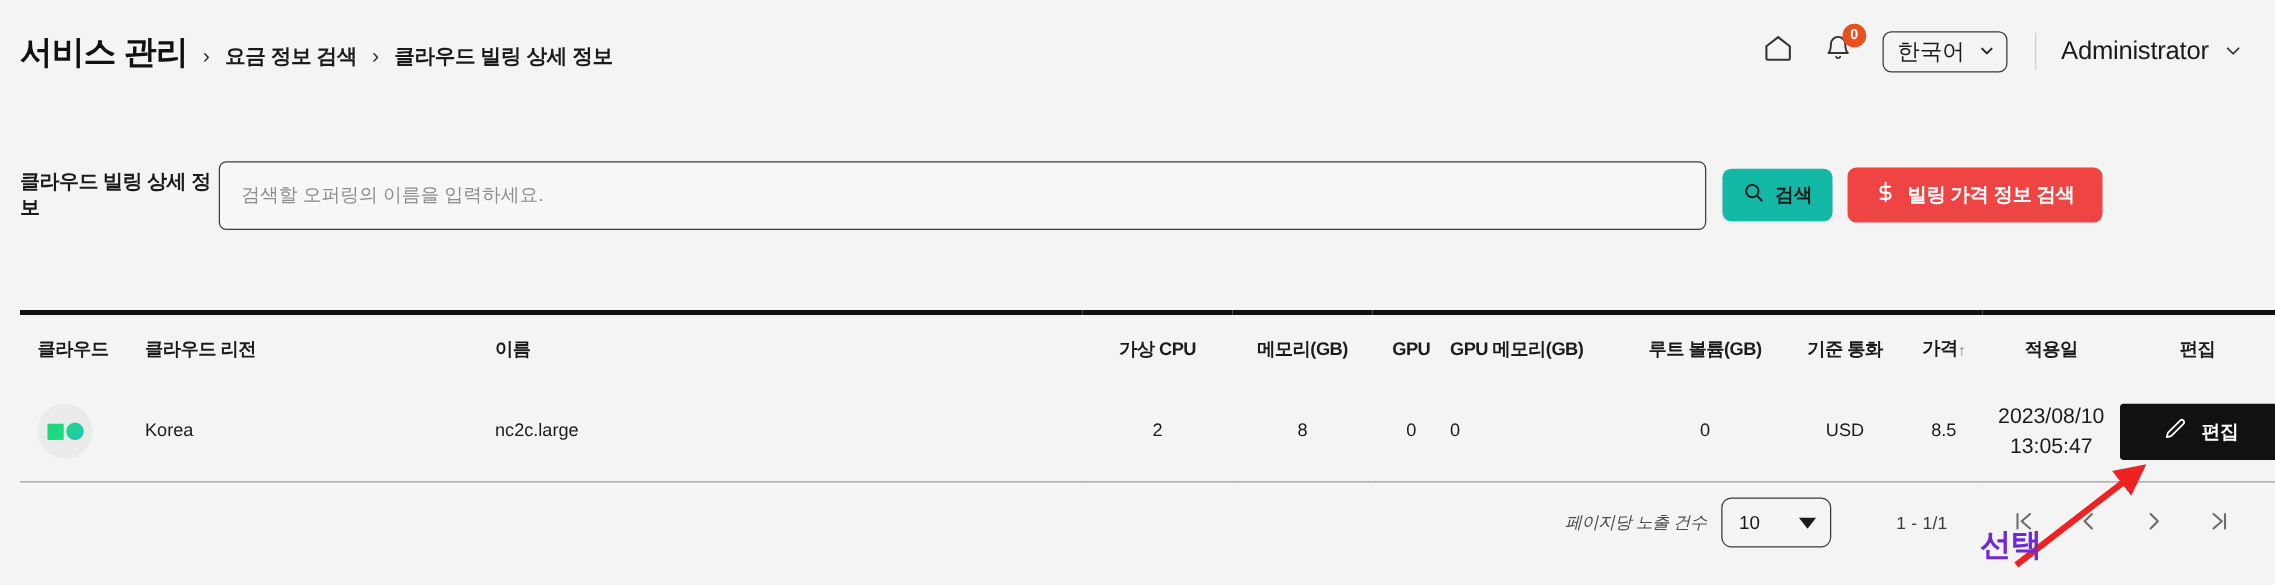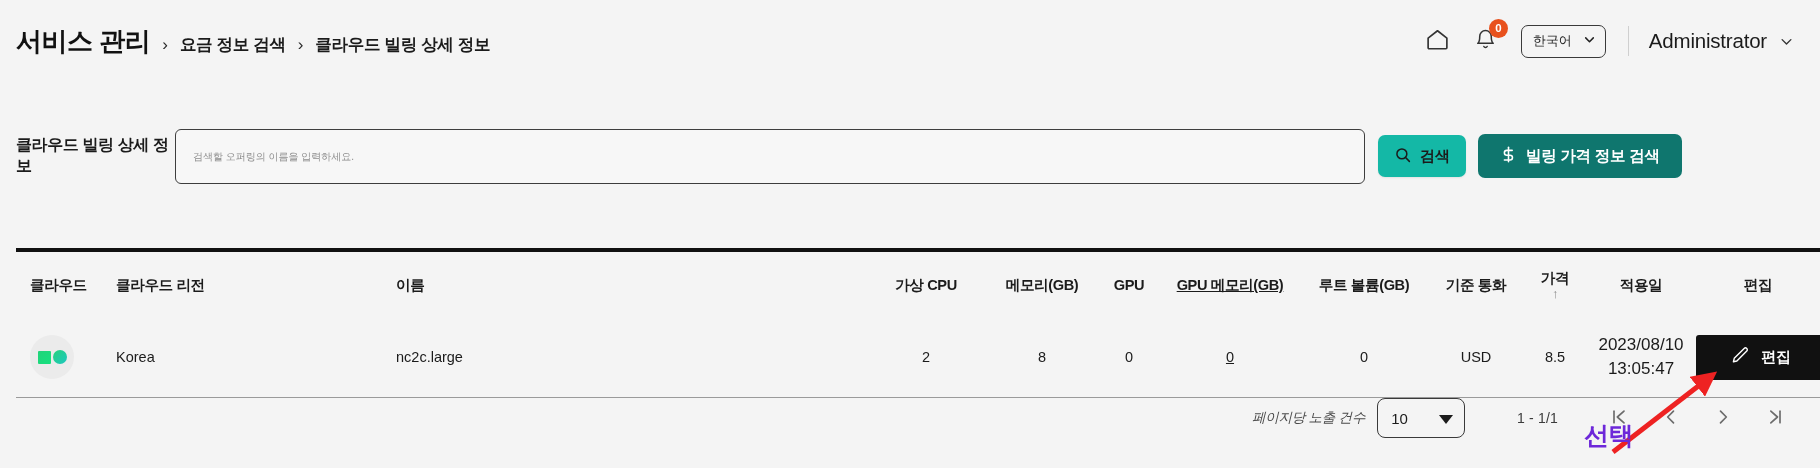--- a/index.html
+++ b/index.html
@@ -36,56 +36,56 @@
     border-radius: 10px; background: #e8511d; color: #fff;
     font-size: 11.5px; font-weight: 700;
     display: flex; align-items: center; justify-content: center;
     line-height: 1;
   }
   .lang-select {
     margin-left: 8px;
     display: flex; align-items: center; gap: 11px;
     border: 1.4px solid #3a3a3a; border-radius: 7px;
     height: 33px; padding: 0 9px 0 11px;
-    font-size: 13px; color: #1b1b1b; cursor: pointer; background: #f4f4f4;
+    font-size: 18px; color: #1b1b1b; cursor: pointer; background: #f4f4f4;
   }
   .divider-v { width: 1px; height: 30px; background: #cfcfcf; margin: 0 14px 0 16px; }
   .admin { display: flex; align-items: flex-end; gap: 12px; cursor: pointer; }
   .admin-name { font-size: 20.5px; color: #1b1b1b; letter-spacing: -0.2px; }
 
   
   .searchrow {
     position: absolute; top: 120px; left: 0; width: 1820px; height: 72px;
     display: flex; align-items: center; padding-left: 16px;
   }
   .search-label {
     font-size: 16px; font-weight: 700; color: #1b1b1b;
     width: 159px; letter-spacing: -0.4px;
   }
   .search-input {
     width: 1190px; height: 55px;
     border: 1.3px solid #3d3d3d; border-radius: 6px;
-    background: #f7f7f7; font-size: 10px; color: #1b1b1b;
+    background: #f7f7f7; font-size: 15px; color: #1b1b1b;
     padding: 0 17px; outline: none;
     font-family: inherit;
   }
   .search-input::placeholder { color: #8d8d8d; }
   .btn-search {
     margin-left: 13px;
     height: 42px; min-width: 88px; padding: 0 15px;
     background: #14b8a6; border: none; border-radius: 7px;
     display: flex; align-items: center; justify-content: center; gap: 8px;
     font-size: 15px; font-weight: 600; color: #1b1b1b; cursor: pointer;
     font-family: inherit;
     box-shadow: 0 1px 2px rgba(0,0,0,.07);
   }
   .btn-billing {
     margin-left: 12px;
     height: 44px; padding: 0 22px;
-    background: #0f766e; border: none; border-radius: 7px;
+    background: #ef4444; border: none; border-radius: 7px;
     display: flex; align-items: center; justify-content: center; gap: 9px;
     font-size: 15.5px; font-weight: 700; color: #fff; cursor: pointer;
     font-family: inherit; letter-spacing: -0.3px;
   }
 
   
   .table-wrap { position: absolute; top: 248px; left: 16px; width: 1804px; }
   table { width: 100%; border-collapse: collapse; table-layout: fixed; }
   thead tr { border-top: 4px solid #111; }
   thead th {
@@ -97,28 +97,28 @@
   tbody td {
     font-size: 14.5px; color: #1b1b1b; padding: 16px 0;
     vertical-align: middle; white-space: nowrap;
   }
   th.c-cloud, td.c-cloud { width: 100px; text-align: left; padding-left: 14px; }
   th.c-region, td.c-region { width: 280px; text-align: left; }
   th.c-name, td.c-name { width: 470px; text-align: left; }
   th.c-vcpu, td.c-vcpu { width: 120px; text-align: center; }
   th.c-mem, td.c-mem { width: 112px; text-align: center; }
   th.c-gpu, td.c-gpu { width: 62px; text-align: center; }
-  th.c-gpumem, td.c-gpumem { width: 140px; text-align: center; text-decoration: underline; }
+  th.c-gpumem, td.c-gpumem { width: 140px; text-align: left; }
   th.c-root, td.c-root { width: 128px; text-align: center; }
   th.c-cur, td.c-cur { width: 96px; text-align: center; }
   th.c-price, td.c-price { width: 62px; text-align: center; }
   th.c-date, td.c-date { width: 110px; text-align: center; }
   th.c-edit, td.c-edit { width: 124px; text-align: center; }
 
-  .sort-head { display: inline-flex; flex-direction: column; align-items: center; line-height: 1.05; }
+  .sort-head { display: inline-flex; flex-direction: row; align-items: center; line-height: 1.05; }
   .sort-arrow { font-size: 13px; color: #8a8a8a; margin-top: 1px; }
 
   .cloud-badge {
     width: 44px; height: 44px; border-radius: 50%;
     background: #ebebeb; display: inline-flex; align-items: center;
     justify-content: center; gap: 2px;
   }
   .cb-sq { width: 13px; height: 13px; background: linear-gradient(135deg,#22d37a,#17e07f); border-radius: 1px; }
   .cb-ci { width: 14px; height: 14px; border-radius: 50%; background: linear-gradient(135deg,#25d37c,#1ec7c0); }
 

